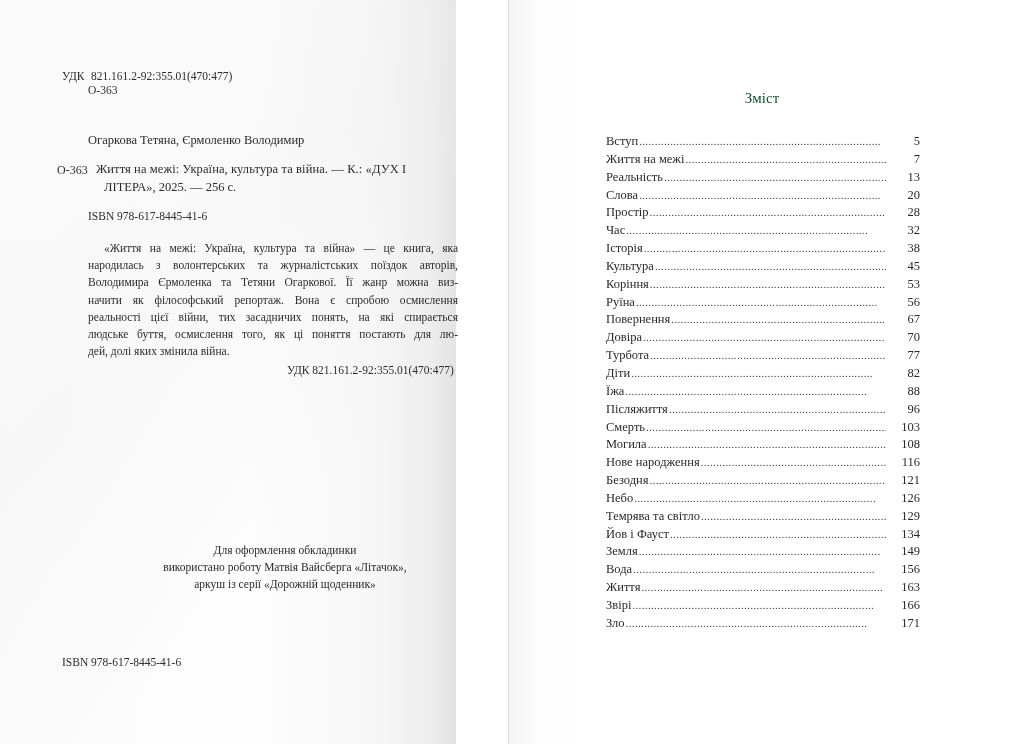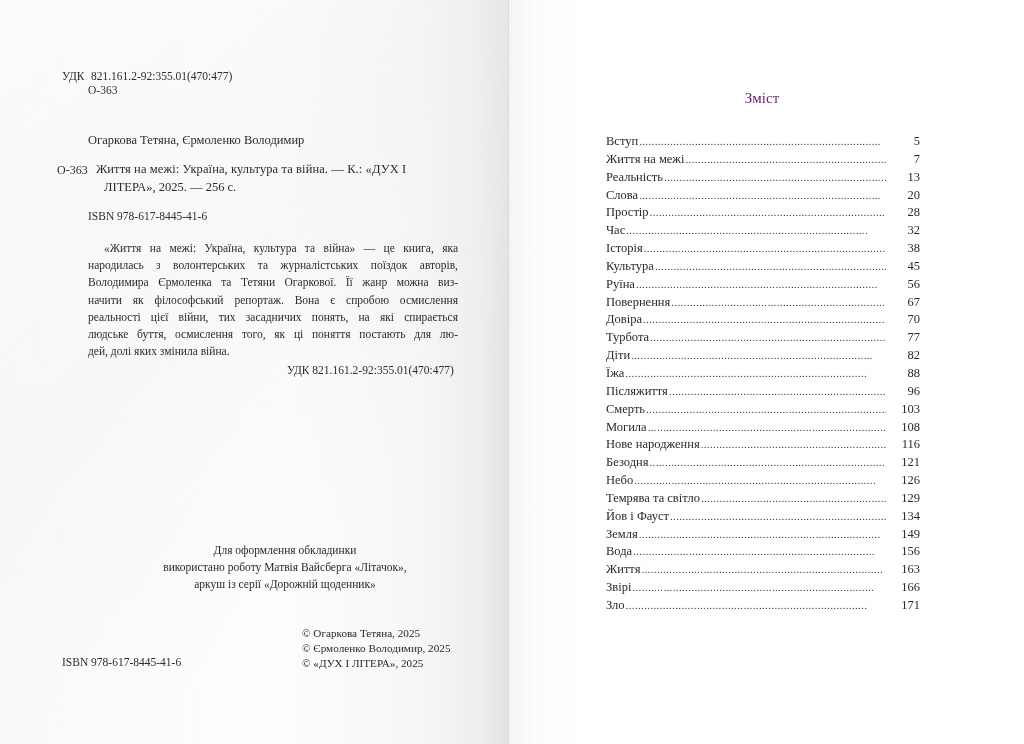--- a/index.html
+++ b/index.html
@@ -20,21 +20,21 @@
       left: 0; top: 0;
       width: 1024px; height: 744px;
     }
     .page {
       position: absolute;
       top: 0;
       height: 744px;
     }
     .page-left {
       left: 0;
-      width: 509px;
+      width: 456px;
       background: linear-gradient(to right, #fbfbfb 0%, #fdfdfd 55%, #f7f7f7 82%, #eeeeee 94%, #e2e2e2 100%);
     }
     .page-left::before {
       content: "";
       position: absolute;
       left: 0; top: 0; right: 0; bottom: 0;
       background: linear-gradient(135deg, rgba(255,255,255,0) 0%, rgba(240,240,240,0.35) 40%, rgba(255,255,255,0) 70%);
       pointer-events: none;
     }
     .page-right {
@@ -112,21 +112,21 @@
 
     
     .toc-title {
       position: absolute;
       left: 700px;
       top: 89px;
       width: 124px;
       text-align: center;
       font-size: 15px;
       line-height: 18px;
-      color: #701a75;
+      color: #14532d;
     }
     .toc {
       position: absolute;
       left: 606px;
       top: 133px;
       width: 314px;
       margin: 0;
       padding: 0;
       list-style: none;
     }
@@ -195,25 +195,20 @@
     </div>
 
     <div class="t udk-bottom">УДК  821.161.2-92:355.01(470:477)</div>
 
     <div class="cover-credit">
       <div>Для оформлення обкладинки</div>
       <div>використано роботу Матвія Вайсберга «Літачок»,</div>
       <div>аркуш із серії «Дорожній щоденник»</div>
     </div>
 
-    <div class="copyrights">
-      <div>© Огаркова Тетяна, 2025</div>
-      <div>© Єрмоленко Володимир, 2025</div>
-      <div>© «ДУХ І ЛІТЕРА», 2025</div>
-    </div>
 
     <div class="t isbn-bottom">ISBN 978-617-8445-41-6</div>
   </div>
 
   <div class="gutter-line"></div>
 
   <div class="page page-right"></div>
 
   <div class="toc-title">Зміст</div>
 
@@ -252,20 +247,25 @@
         <span class="title">Історія</span>
         <span class="leader"></span>
         <span class="page-num">38</span>
       </li>
       <li class="toc-item">
         <span class="title">Культура</span>
         <span class="leader"></span>
         <span class="page-num">45</span>
       </li>
       <li class="toc-item">
+        <span class="title">Коріння</span>
+        <span class="leader"></span>
+        <span class="page-num">53</span>
+      </li>
+      <li class="toc-item">
         <span class="title">Руїна</span>
         <span class="leader"></span>
         <span class="page-num">56</span>
       </li>
       <li class="toc-item">
         <span class="title">Повернення</span>
         <span class="leader"></span>
         <span class="page-num">67</span>
       </li>
       <li class="toc-item">

